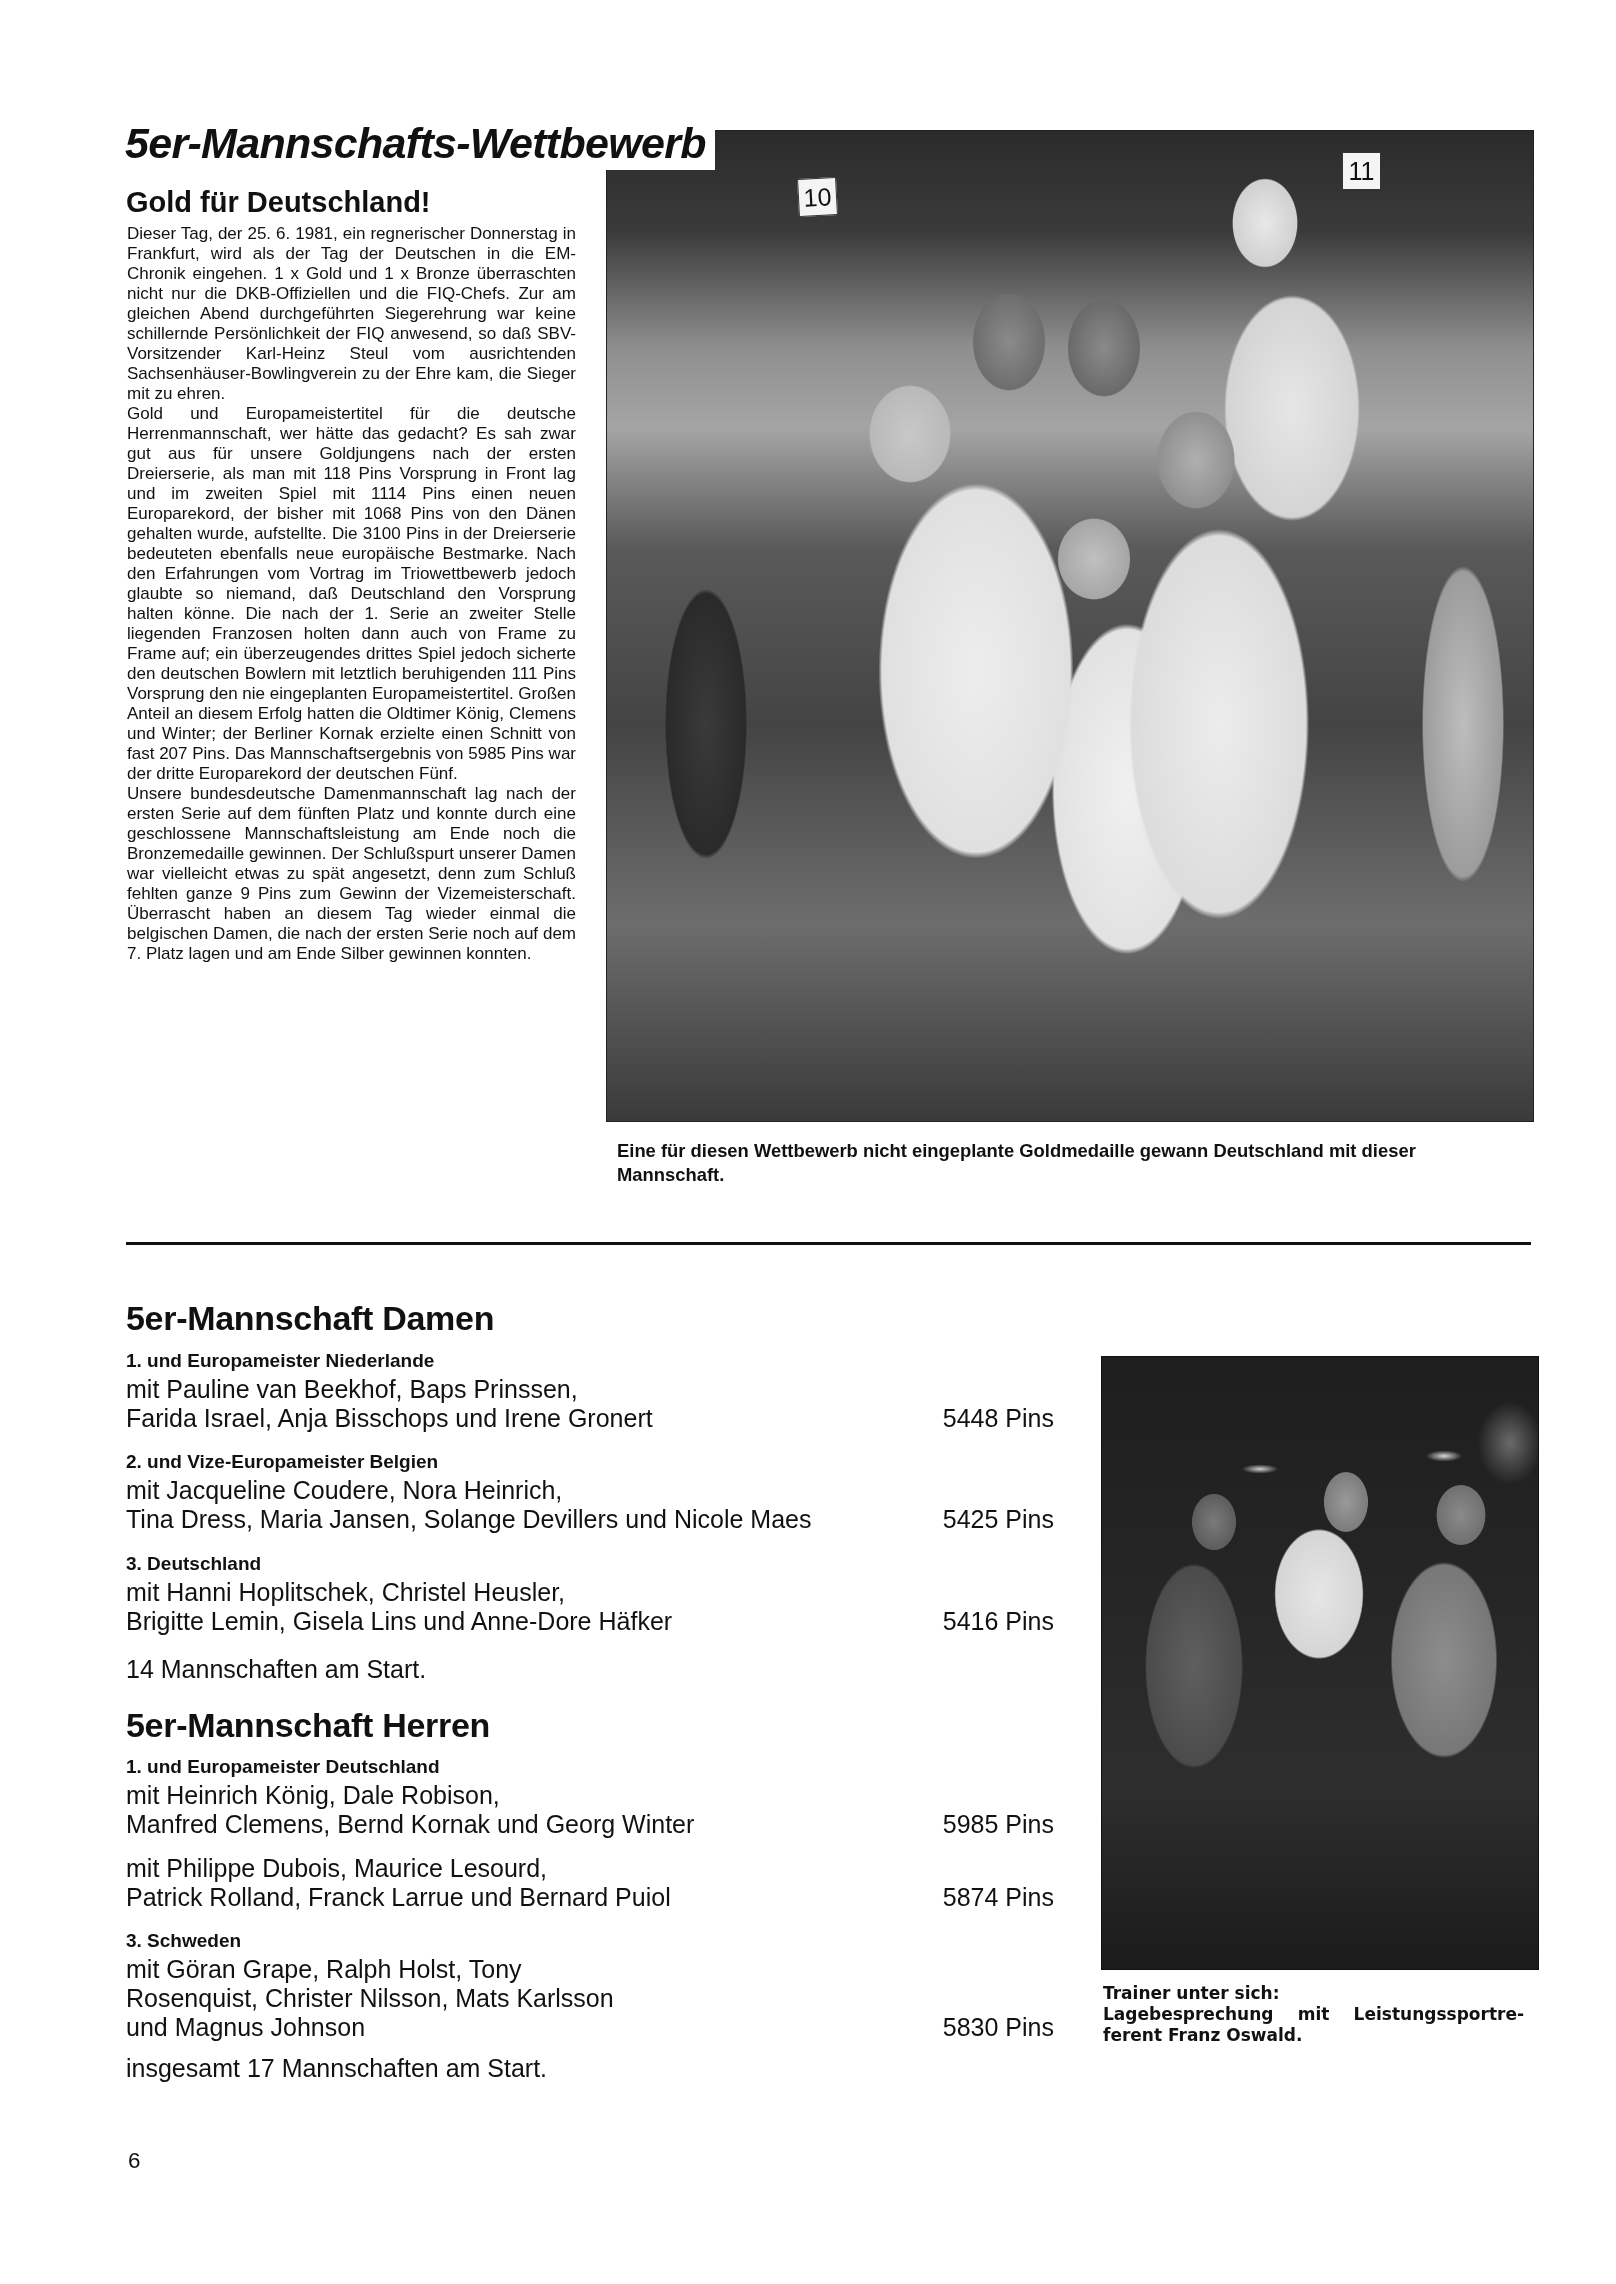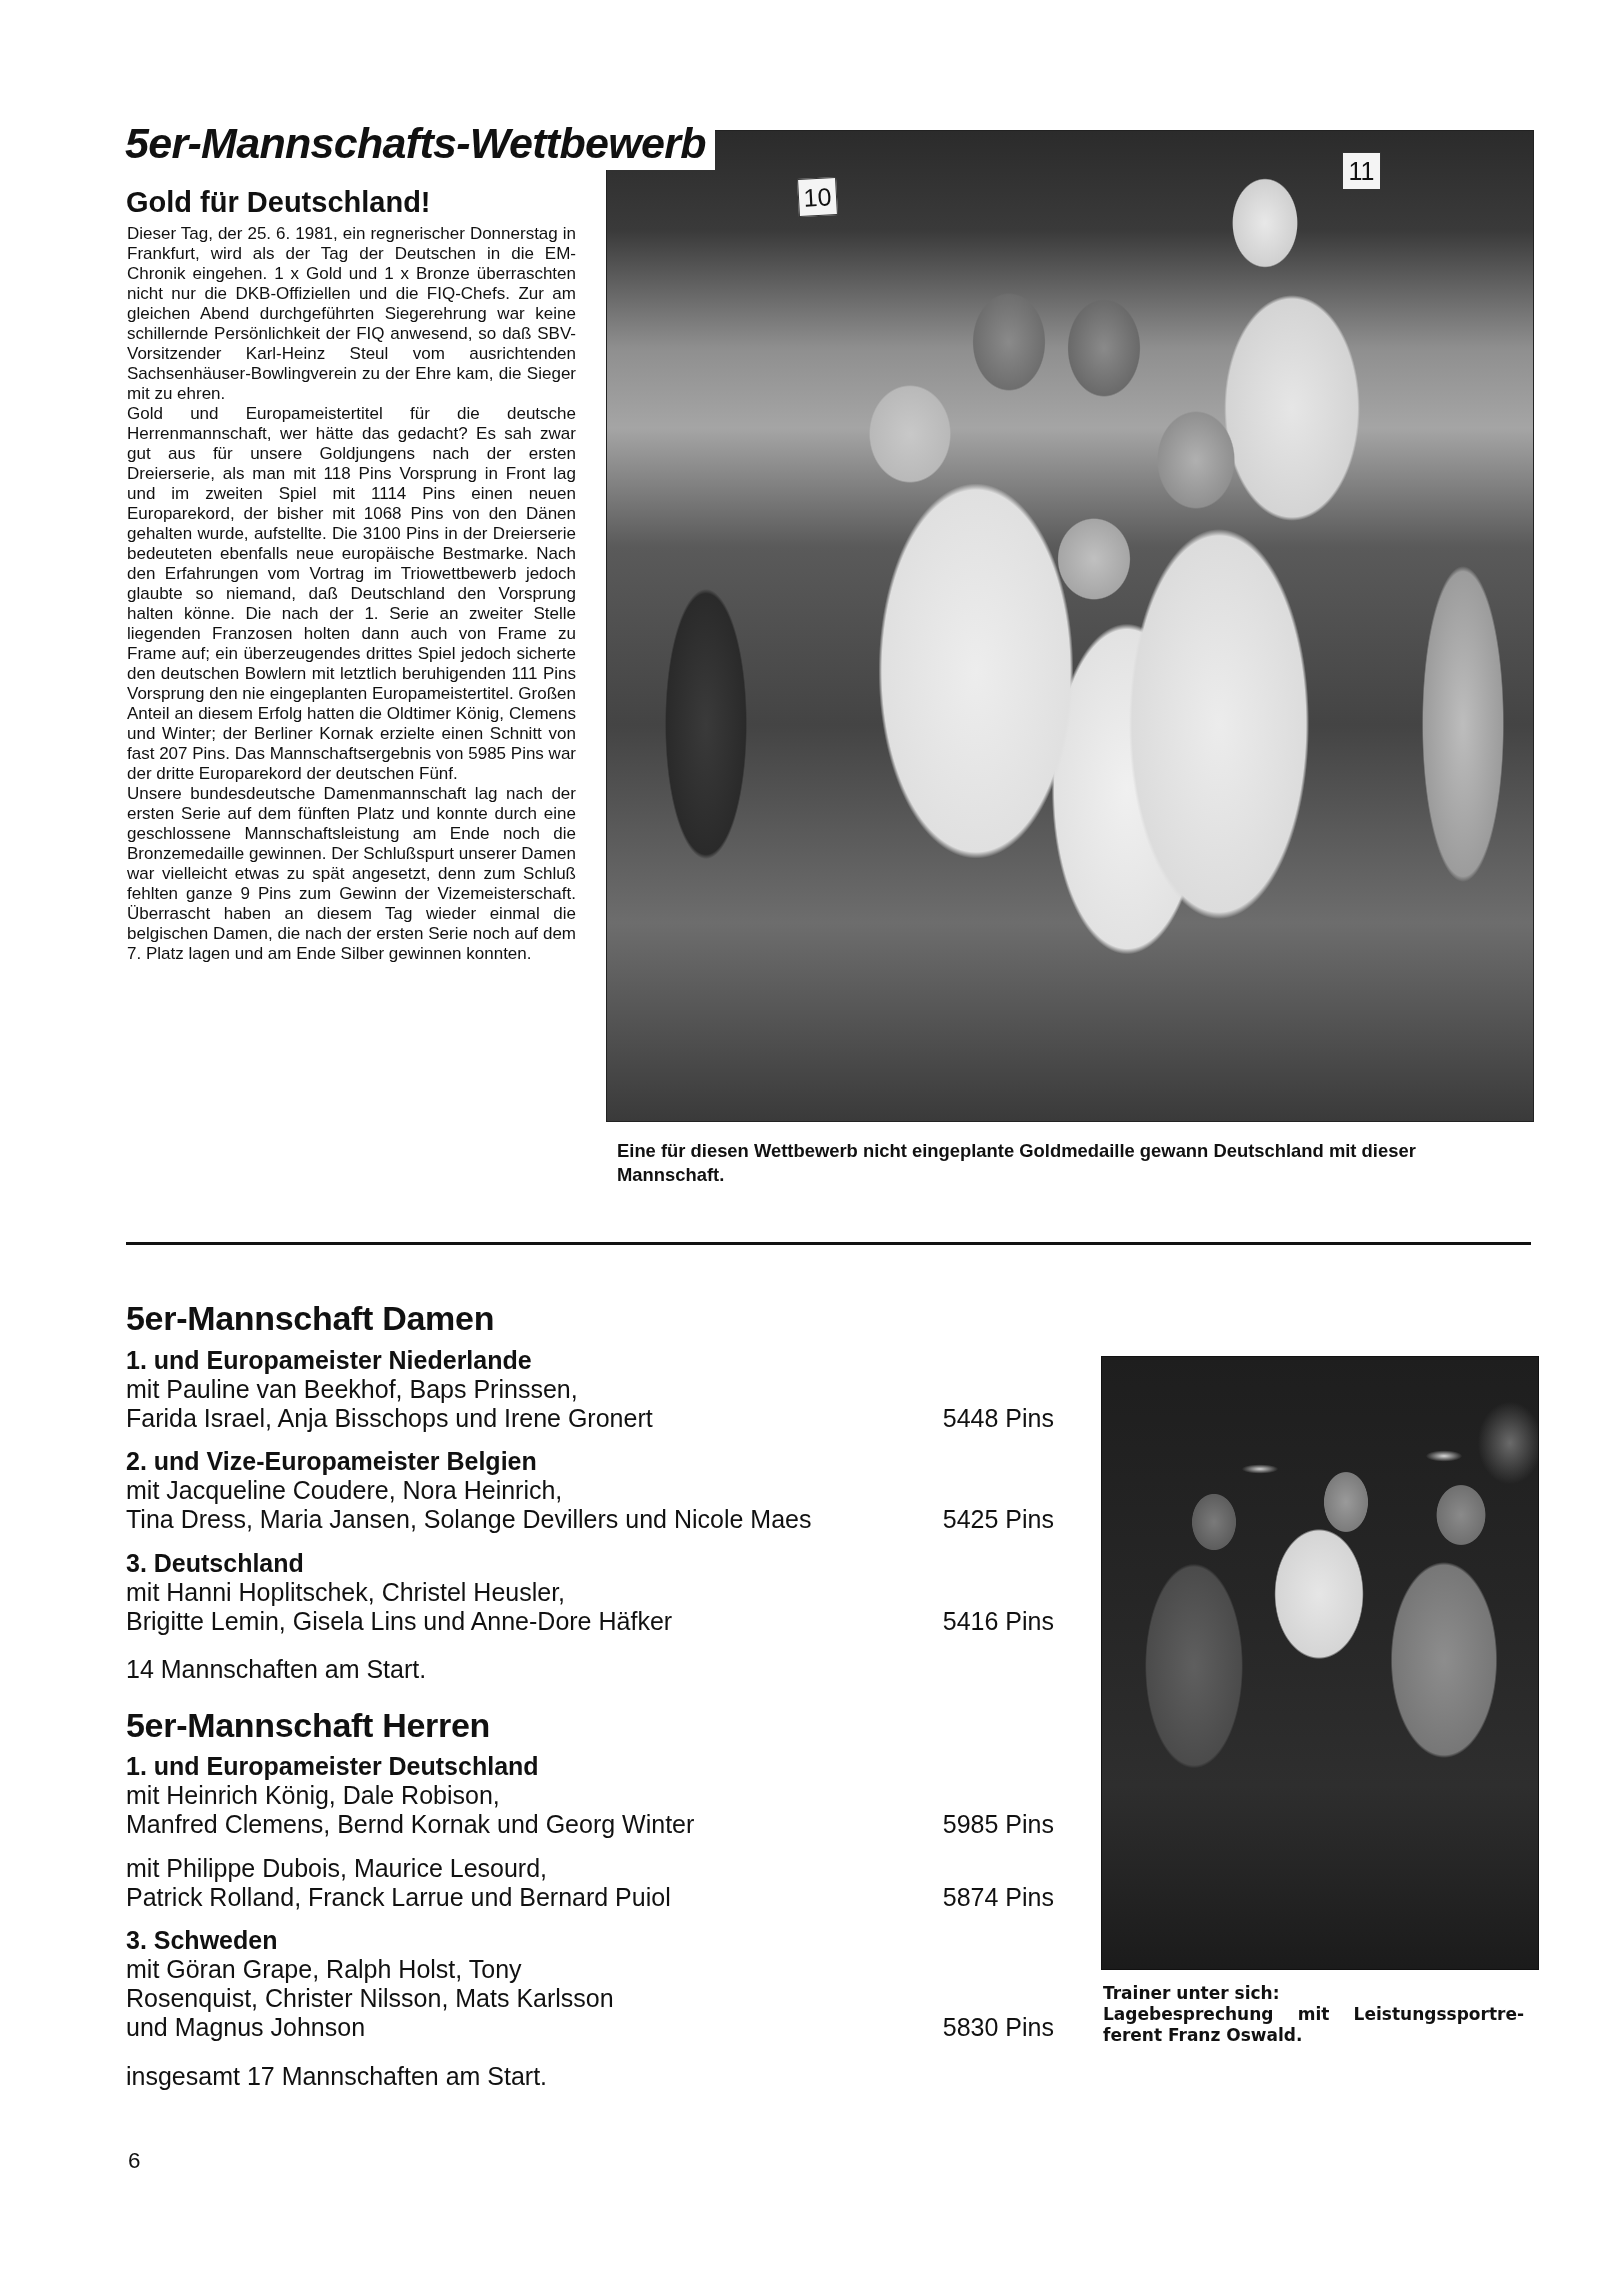--- a/index.html
+++ b/index.html
@@ -40,21 +40,21 @@
   
   .caption-top { position: absolute; left: 617px; top: 1139px; width: 882px; font-weight: bold; font-size: 18.4px; line-height: 24px; }
 
   
   .divider { position: absolute; left: 126px; top: 1242px; width: 1405px; height: 2.6px; background: #111; }
 
   
   .results { position: absolute; left: 126px; top: 1297px; width: 928px; }
   .results h2 { font-weight: bold; font-size: 34px; line-height: 42px; margin: 0 0 6.6px 0; letter-spacing: -0.3px; }
   .place { margin: 0 0 14.5px 0; }
-  .place-title { font-weight: bold; font-size: 25px; line-height: 29px; }
+  .place-title { font-weight: bold; font-size: 19px; line-height: 29px; }
   .place-line { font-size: 25px; line-height: 29px; position: relative; white-space: nowrap; }
   .pins { position: absolute; right: 0; top: 0; white-space: nowrap; }
   .note { font-size: 25px; line-height: 29px; margin: 0 0 20px 0; }
   .results .herren-h { margin-top: 0; }
 
   
   .photo-bottom {
     position: absolute; left: 1101px; top: 1356px; width: 436px; height: 612px;
     background:
       radial-gradient(ellipse 26px 8px at 342px 99px, #d8d8d8 0%, transparent 70%),
@@ -128,21 +128,21 @@
     <div class="place-title">1. und Europameister Deutschland</div>
     <div class="place-line">mit Heinrich König, Dale Robison,</div>
     <div class="place-line"><span>Manfred Clemens, Bernd Kornak und Georg Winter</span><span class="pins">5985 Pins</span></div>
   </div>
 
   <div class="place">
     <div class="place-line">mit Philippe Dubois, Maurice Lesourd,</div>
     <div class="place-line"><span>Patrick Rolland, Franck Larrue und Bernard Puiol</span><span class="pins">5874 Pins</span></div>
   </div>
 
-  <div class="place" style="margin-bottom:20px;">
+  <div class="place" style="margin-bottom:12px;">
     <div class="place-title">3. Schweden</div>
     <div class="place-line">mit Göran Grape, Ralph Holst, Tony</div>
     <div class="place-line">Rosenquist, Christer Nilsson, Mats Karlsson</div>
     <div class="place-line"><span>und Magnus Johnson</span><span class="pins">5830 Pins</span></div>
   </div>
 
   <div class="note">insgesamt 17 Mannschaften am Start.</div>
 </div>
 
 <div class="photo-bottom"></div>

